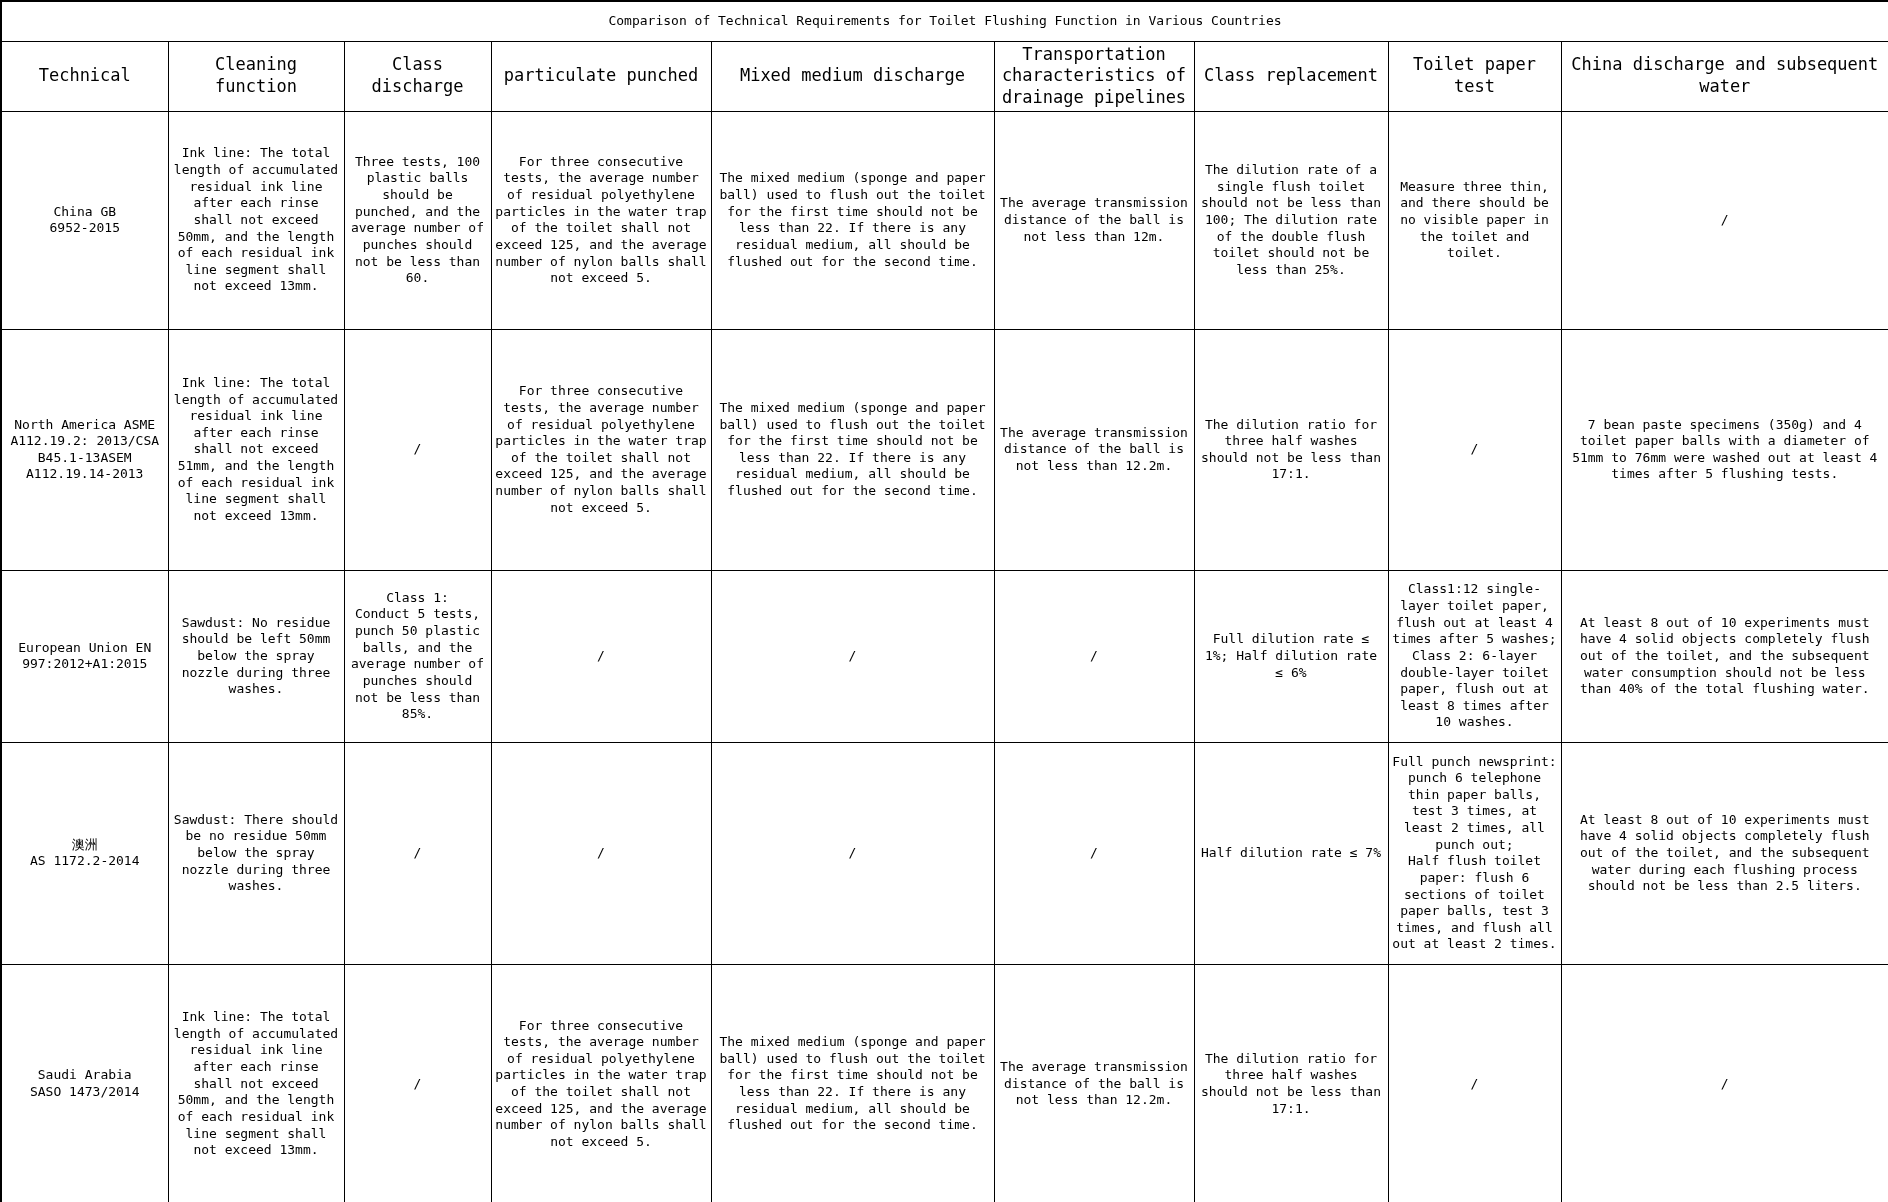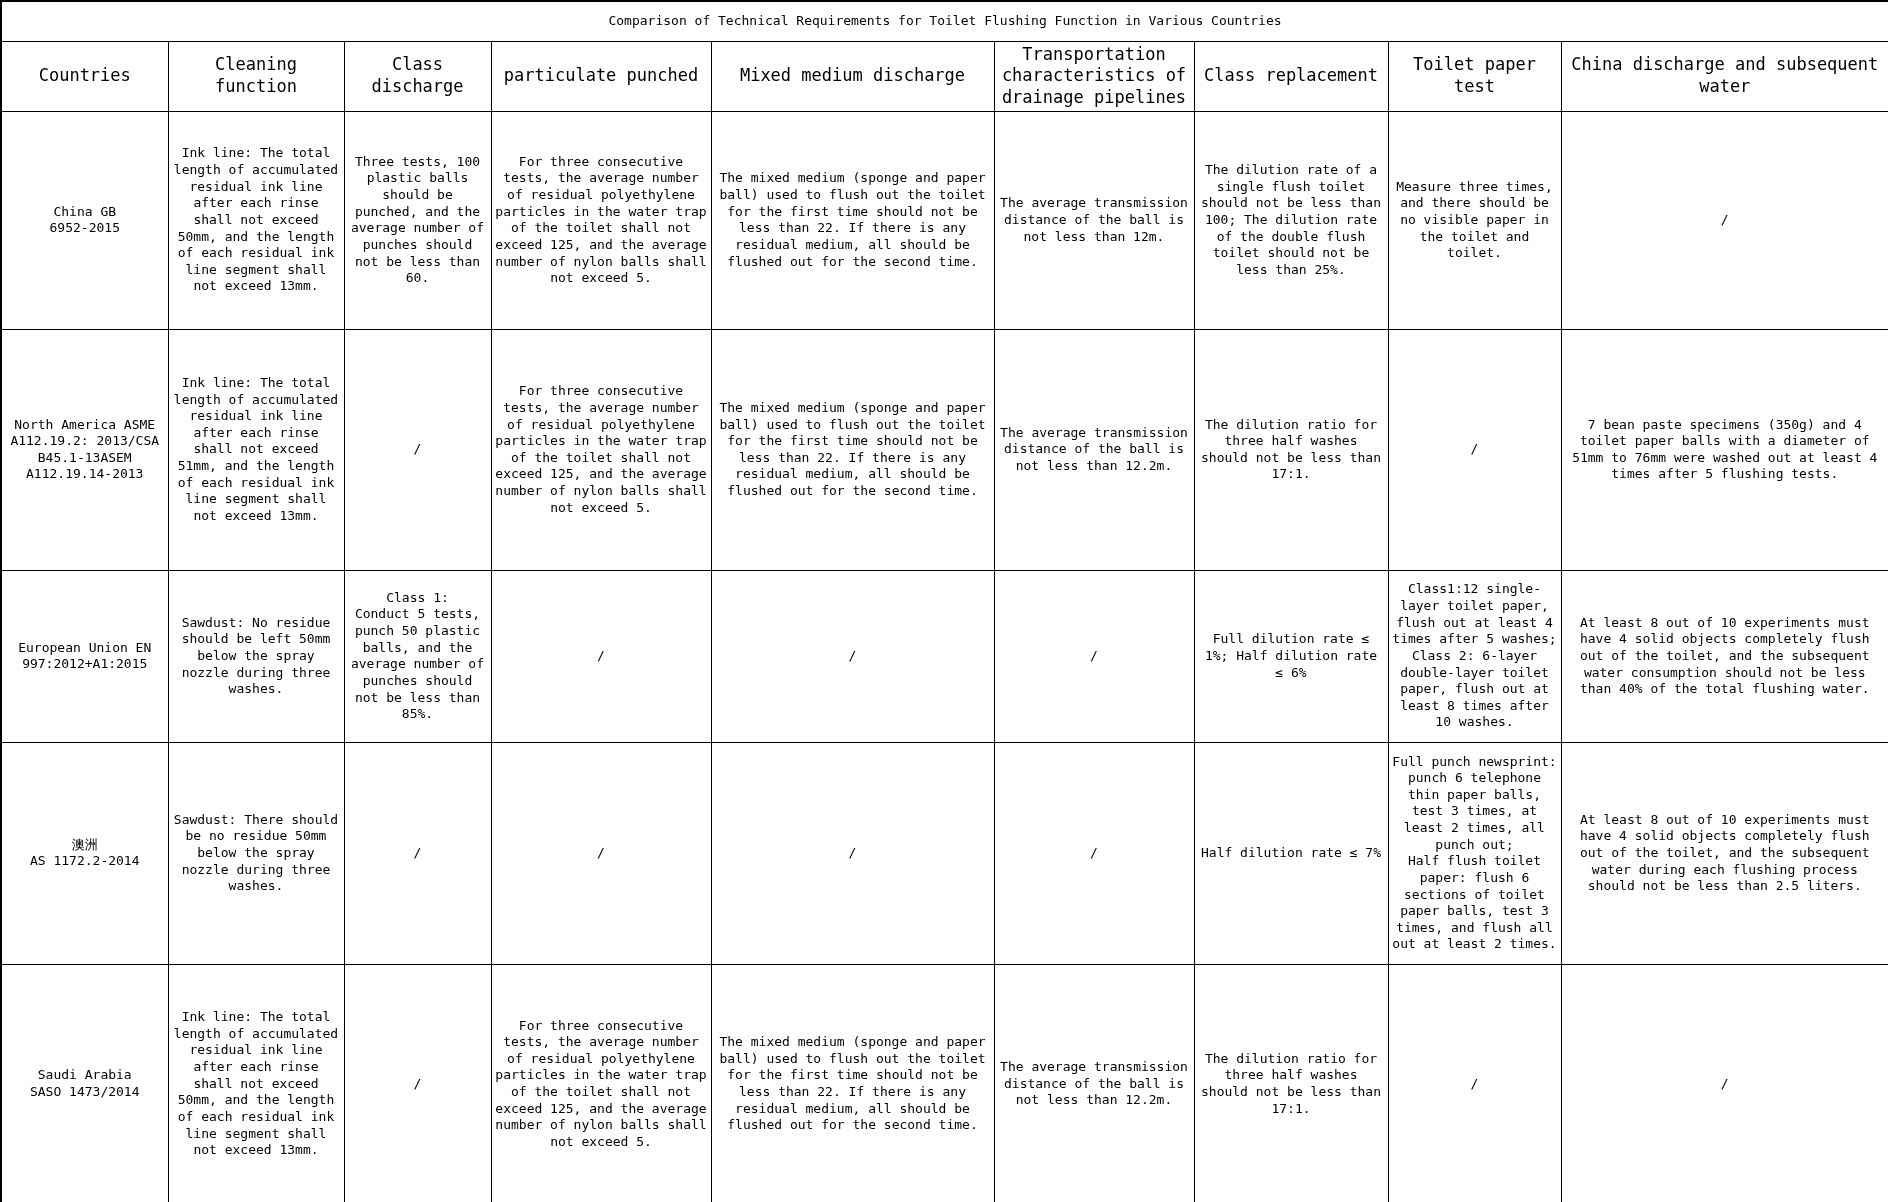--- a/index.html
+++ b/index.html
@@ -54,41 +54,41 @@
         <col style="width:173px">
         <col style="width:328px">
     </colgroup>
 
     <tbody>
         <tr>
       <td class="title-cell" colspan="9">Comparison of Technical Requirements for Toilet Flushing Function in Various Countries</td>
     </tr>
 
     <tr class="header-row">
-      <th>Countries</th>
+      <th>Technical</th>
       <th>Cleaning function</th>
       <th>Class discharge</th>
       <th>particulate punched</th>
       <th>Mixed medium discharge</th>
       <th>Transportation characteristics of drainage pipelines</th>
       <th>Class replacement</th>
       <th>Toilet paper test</th>
       <th>China discharge and subsequent water</th>
     </tr>
 
     <tr style="height:218px">
       <td>China GB
 6952-2015</td>
       <td>Ink line: The total length of accumulated residual ink line after each rinse shall not exceed 50mm, and the length of each residual ink line segment shall not exceed 13mm.</td>
       <td>Three tests, 100 plastic balls should be punched, and the average number of punches should not be less than 60.</td>
       <td>For three consecutive tests, the average number of residual polyethylene particles in the water trap of the toilet shall not exceed 125, and the average number of nylon balls shall not exceed 5.</td>
       <td>The mixed medium (sponge and paper ball) used to flush out the toilet for the first time should not be less than 22. If there is any residual medium, all should be flushed out for the second time.</td>
       <td>The average transmission distance of the ball is not less than 12m.</td>
       <td>The dilution rate of a single flush toilet should not be less than 100; The dilution rate of the double flush toilet should not be less than 25%.</td>
-      <td>Measure three times, and there should be no visible paper in the toilet and toilet.</td>
+      <td>Measure three thin, and there should be no visible paper in the toilet and toilet.</td>
       <td>/</td>
     </tr>
 
     <tr style="height:241px">
       <td>North America ASME
 A112.19.2: 2013/CSA
 B45.1-13ASEM
 A112.19.14-2013</td>
       <td>Ink line: The total length of accumulated residual ink line after each rinse shall not exceed 51mm, and the length of each residual ink line segment shall not exceed 13mm.</td>
       <td>/</td>

